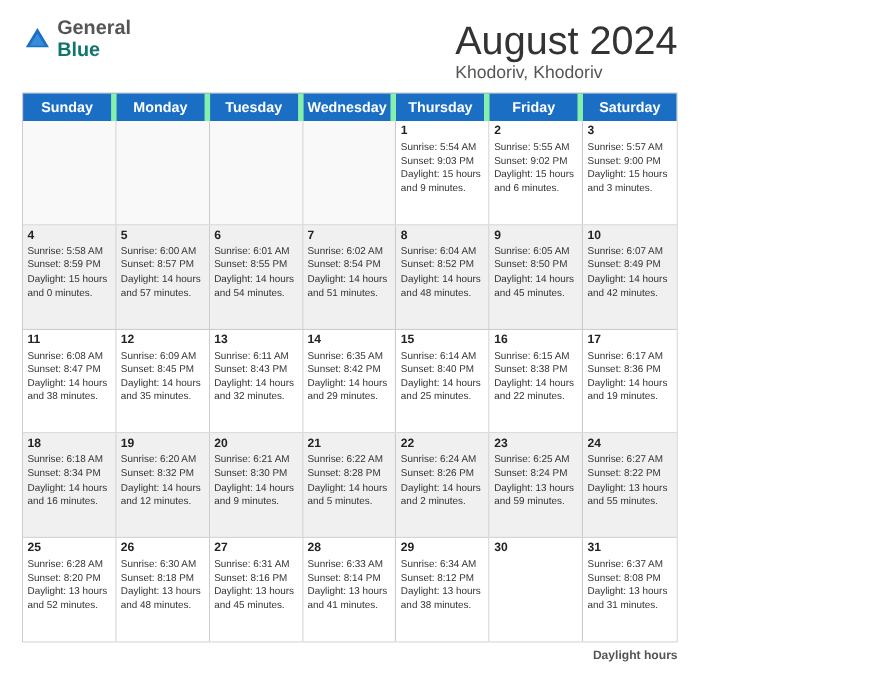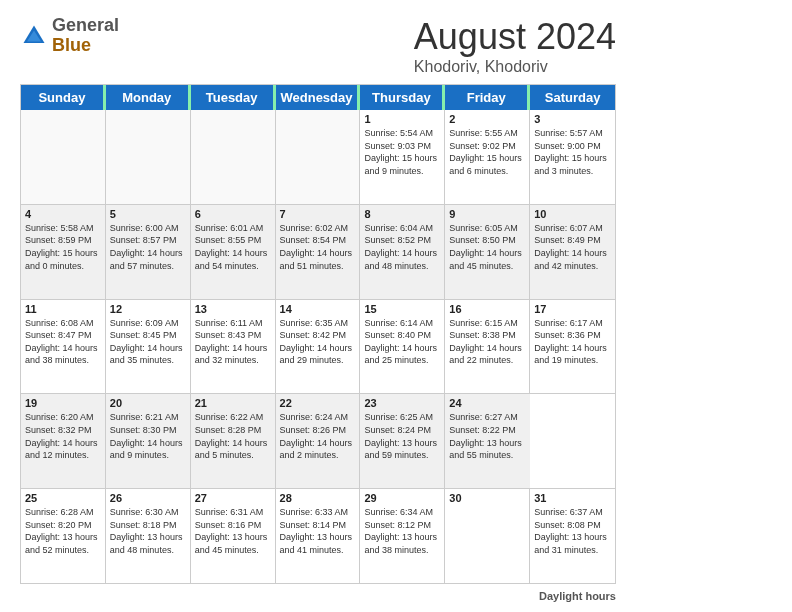--- a/index.html
+++ b/index.html
@@ -27,21 +27,21 @@
       display: flex;
       align-items: center;
       gap: 4px;
     }
     .logo-text {
       font-size: 18px;
       font-weight: bold;
       line-height: 1.1;
     }
     .logo-text .general { color: #555; }
-    .logo-text .blue { color: #a16207; }
+    .logo-text .blue { color: #0f766e; }
     .logo-icon {
       width: 28px;
       height: 28px;
     }
     .title-area {
       text-align: left;
     }
     .month-year {
       font-size: 36px;
       color: #333;
@@ -61,21 +61,21 @@
       display: grid;
       grid-template-columns: repeat(7, 1fr);
       background: #1a6fc4;
     }
     .day-header {
       color: #fff;
       text-align: center;
       padding: 5px 2px;
       font-size: 13px;
       font-weight: bold;
-      border-right: 3px solid #86efac;
+      border-right: 5px solid #86efac;
     }
     .day-header:last-child { border-right: none; }
     .calendar-body {
       flex: 1;
       display: flex;
       flex-direction: column;
     }
     .week-row {
       display: grid;
       grid-template-columns: repeat(7, 1fr);
@@ -269,20 +269,27 @@
           <div class="day-cell">
             <div class="day-number">17</div>
             <div class="day-info">Sunrise: 6:17 AM
 Sunset: 8:36 PM
 Daylight: 14 hours
 and 19 minutes.</div>
           </div>
         </div>
         <div class="week-row">
           <div class="day-cell shaded">
+            <div class="day-number">18</div>
+            <div class="day-info">Sunrise: 6:18 AM
+Sunset: 8:34 PM
+Daylight: 14 hours
+and 16 minutes.</div>
+          </div>
+          <div class="day-cell shaded">
             <div class="day-number">19</div>
             <div class="day-info">Sunrise: 6:20 AM
 Sunset: 8:32 PM
 Daylight: 14 hours
 and 12 minutes.</div>
           </div>
           <div class="day-cell shaded">
             <div class="day-number">20</div>
             <div class="day-info">Sunrise: 6:21 AM
 Sunset: 8:30 PM

